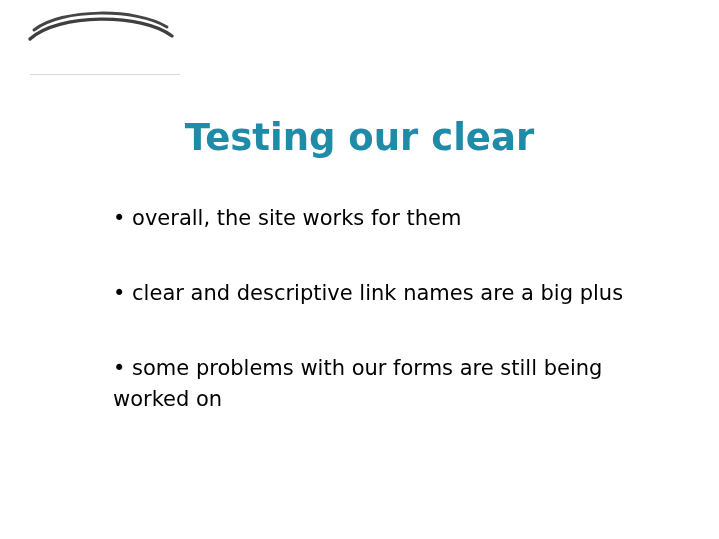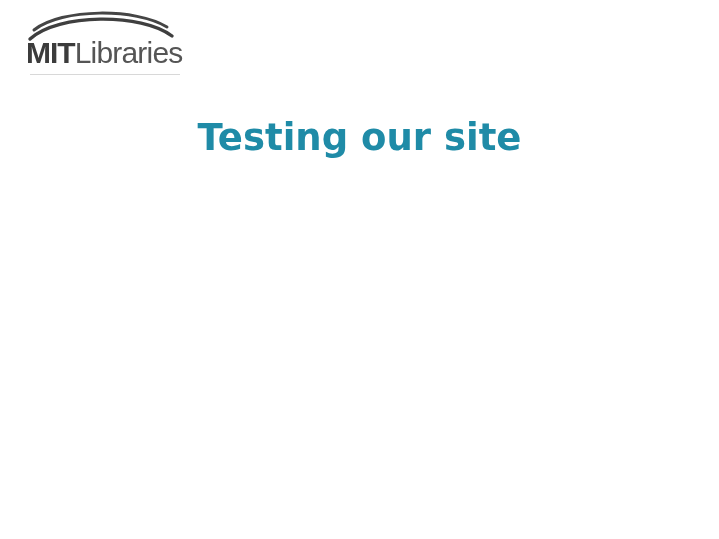--- a/index.html
+++ b/index.html
@@ -102,24 +102,26 @@
 </head>
 <body>
 
 <div id="slide">
 
   <div id="logo">
     <svg id="logo-arcs" viewBox="0 0 175 34" aria-hidden="true">
       <path d="M6 31 C 34 5, 118 5, 148 28" fill="none" stroke="#3f3f3f" stroke-width="3.4" stroke-linecap="round"></path>
       <path d="M10 22 C 38 0, 112 0, 143 19" fill="none" stroke="#454545" stroke-width="3.0" stroke-linecap="round"></path>
     </svg>
-    <div id="logo-wordmark">
-      <span class="mit">MIT</span><span class="libraries">Libraries</span>
-    </div>
     <div id="logo-rule"></div>
   </div>
 
   <h1 id="title">
-    <span class="tline">Testing our site</span>
+    <span class="tline">Testing our clear</span>
   </h1>
 
+  <div id="bullets">
+    <p class="bullet-item"><span class="dot">•</span> <span>overall, the site works for them</span></p>
+    <p class="bullet-item"><span class="dot">•</span> <span>clear and descriptive link names are a big plus</span></p>
+    <p class="bullet-item"><span class="dot">•</span> <span>some problems with our forms are still being worked on</span></p>
+  </div>
 
 </div>
 
 </body></html>

